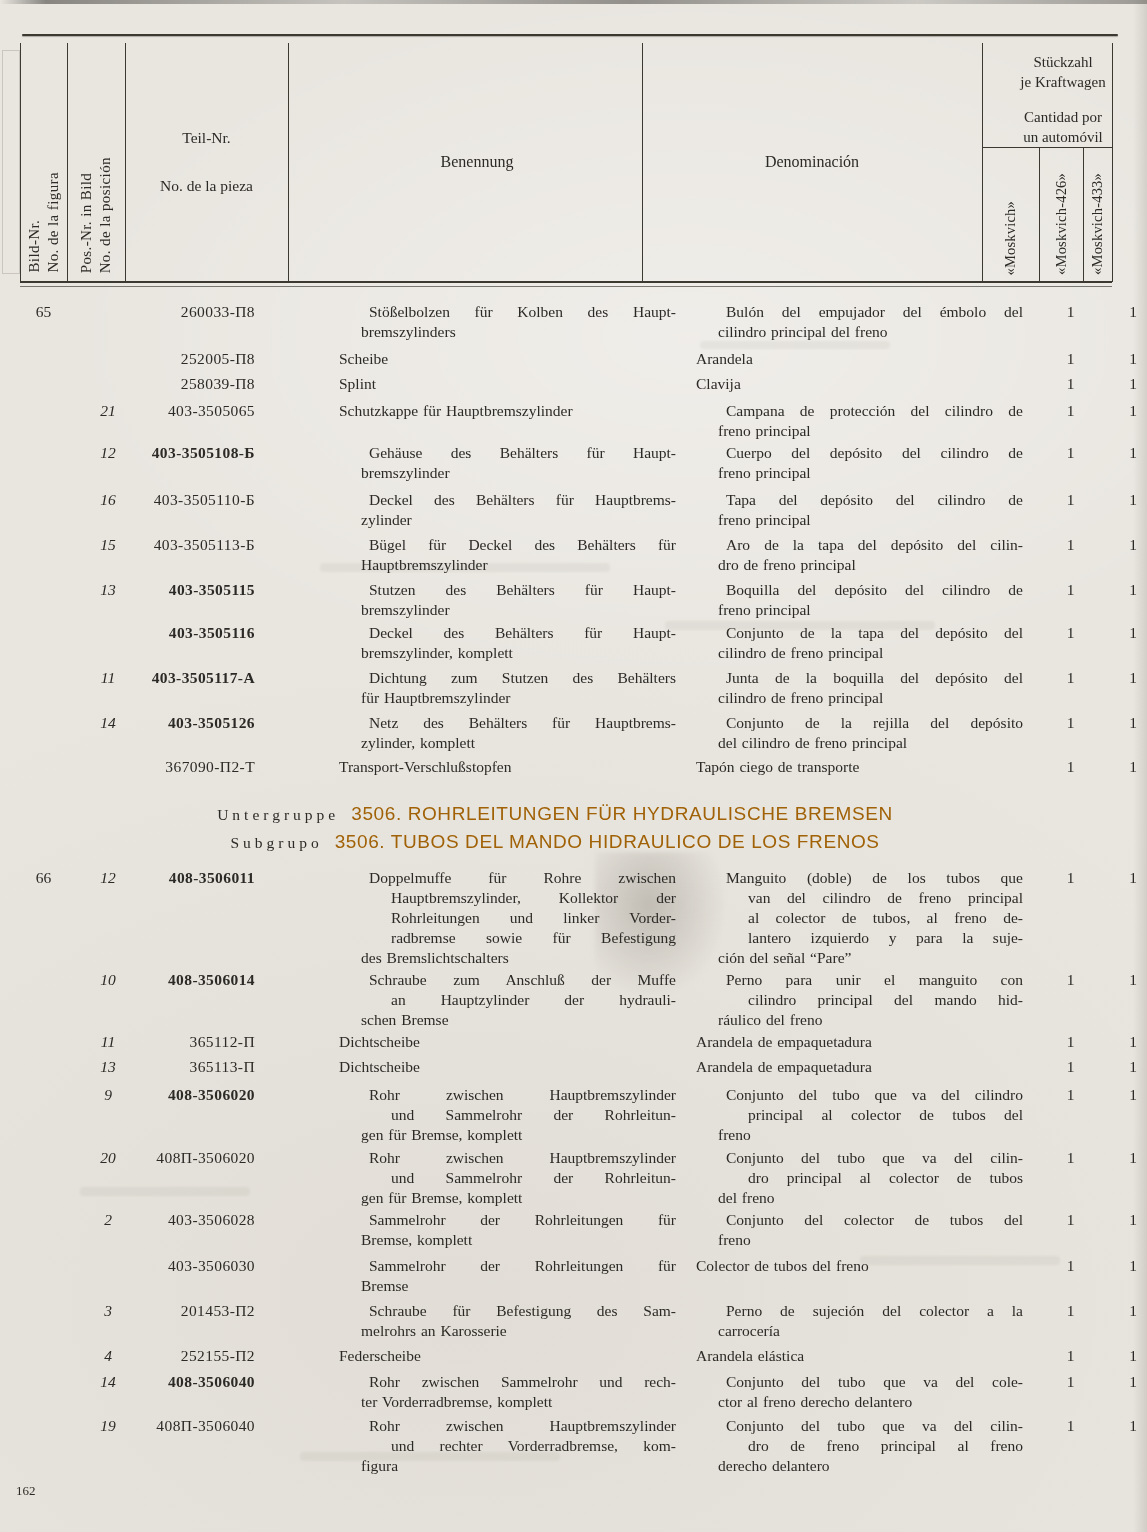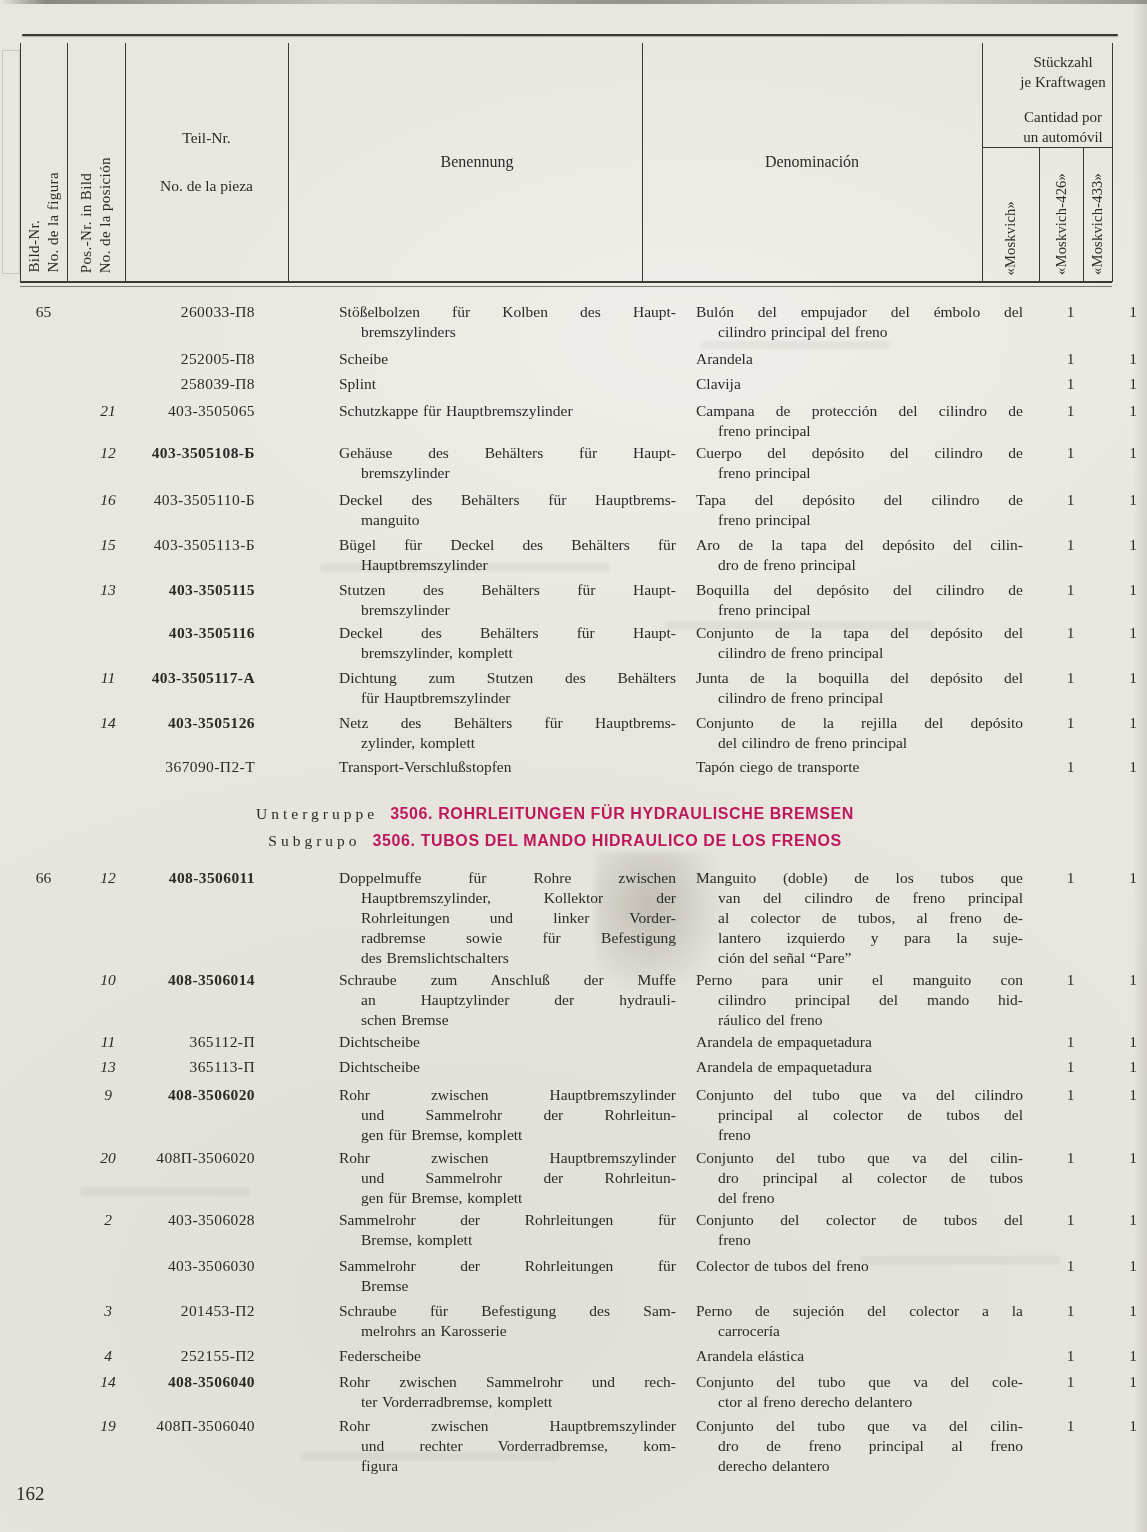--- a/index.html
+++ b/index.html
@@ -52,30 +52,30 @@
        font-size:15.5px;line-height:20px;word-spacing:1px;gap:12px;}
   .cell-fig{text-align:center;}
   .cell-pos{text-align:center;font-style:italic;}
   .cell-part{text-align:right;padding-right:57px;box-sizing:border-box;letter-spacing:.4px;}
   .cell-part.bold{font-weight:700;}
   .cell-de{padding-left:15px;padding-right:2px;box-sizing:border-box;}
   .cell-es{padding-left:6px;padding-right:7px;box-sizing:border-box;}
   .q{text-align:center;}
   .ln{}
   .ln.ind{padding-left:22px;}
-  .ln.just{text-align:justify;text-align-last:justify;}
+  .ln.just{text-align:justify;text-align-last:justify;margin-left:30px;}
 
   
   #subgroup{position:absolute;left:20px;top:800px;width:1070px;text-align:center;}
   .hg{line-height:27px;white-space:nowrap;}
   .hg-label{font-family:"Liberation Serif",serif;font-size:15.5px;letter-spacing:4px;margin-right:8px;}
-  .hg-rest{font-family:"Liberation Sans",sans-serif;font-size:16px;font-weight:700;letter-spacing:.6px;color:#be185d;}
+  .hg-rest{font-family:"Liberation Sans",sans-serif;font-size:19px;font-weight:400;letter-spacing:.6px;color:#a16207;}
 
   
-  #pageno{position:absolute;left:16px;top:1483px;font-size:19px;}
+  #pageno{position:absolute;left:16px;top:1483px;font-size:13px;}
 
   
   .art{position:absolute;pointer-events:none;}
   #edge-top{left:0;top:0;width:1147px;height:4px;
     background:linear-gradient(90deg,rgba(40,38,34,0) 0%,rgba(40,38,34,.5) 4%,rgba(40,38,34,.18) 30%,rgba(40,38,34,.45) 55%,rgba(40,38,34,.15) 80%,rgba(40,38,34,.4) 100%);
     filter:blur(.4px);}
   #edge-right{right:0;top:0;width:14px;height:1532px;
     background:linear-gradient(to left,rgba(95,88,76,.16),rgba(95,88,76,0));}
   #ghost-box{left:2px;top:50px;width:16px;height:222px;border:1px solid rgba(110,100,88,.25);}
   #stain-1{left:595px;top:852px;width:135px;height:150px;
@@ -237,21 +237,21 @@
         <div class="q">1</div>
         <div class="q">1</div>
         <div class="q">1</div>
       </div>
       <div class="row" style="top: 490px;">
         <div class="cell-fig"></div>
         <div class="cell-pos">16</div>
         <div class="cell-part">403-3505110-Б</div>
         <div class="cell-de">
           <div class="ln just">Deckel des Behälters für Hauptbrems-</div>
-          <div class="ln ind">manguito</div>
+          <div class="ln ind">zylinder</div>
         </div>
         <div class="cell-es">
           <div class="ln just">Tapa del depósito del cilindro de</div>
           <div class="ln ind">freno principal</div>
         </div>
         <div class="q">1</div>
         <div class="q">1</div>
         <div class="q">1</div>
       </div>
       <div class="row" style="top: 535px;">

